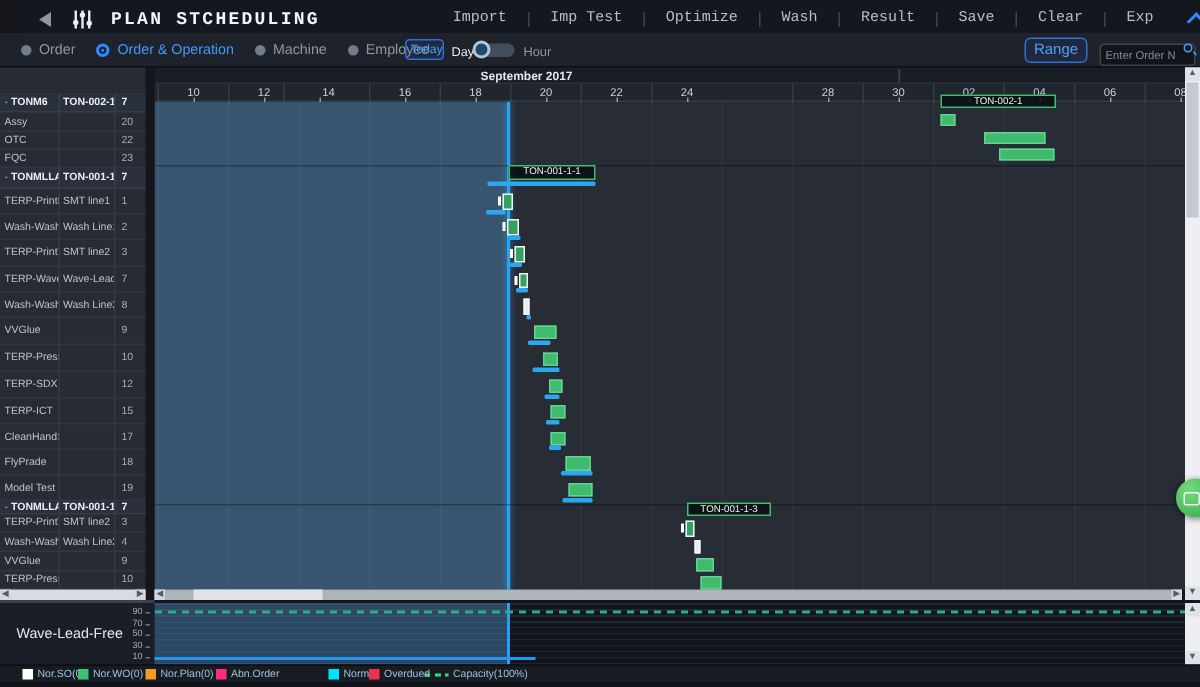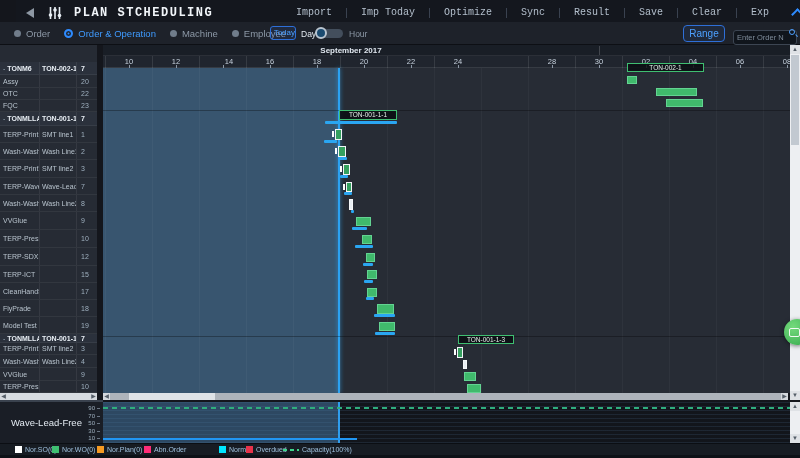--- a/index.html
+++ b/index.html
@@ -118,25 +118,25 @@
       <g fill="#e8eef4">
         <circle cx="2.5" cy="9" r="1.8"></circle>
           <circle cx="7" cy="4" r="1.8"></circle>
           <circle cx="11.5" cy="9.5" r="1.8"></circle>
       </g>
     </svg>
     <div id="title">PLAN STCHEDULING</div>
     <div id="appmenu">
         <div class="mi">Import</div>
         <div class="div"></div>
-        <div class="mi">Imp Today</div>
+        <div class="mi">Imp Test</div>
         <div class="div"></div>
         <div class="mi">Optimize</div>
         <div class="div"></div>
-        <div class="mi">Sync</div>
+        <div class="mi">Wash</div>
         <div class="div"></div>
         <div class="mi">Result</div>
         <div class="div"></div>
         <div class="mi">Save</div>
         <div class="div"></div>
         <div class="mi">Clear</div>
         <div class="div"></div>
         <div class="mi">Exp</div>
       </div>
     <div id="collapse-caret"></div>
@@ -290,21 +290,21 @@
   </div>
 
   <div id="gantt">
     <div id="month-row">
       <div id="month-label">September 2017</div>
       <div id="month-div"></div>
     </div>
     <div id="day-row">
         <div class="day-cell" style="left: 2px;">10<i></i></div>
         <div class="day-cell" style="left: 49px;">12<i></i></div>
-        <div class="day-cell" style="left: 96px; padding-left: 12px;">14<i></i></div>
+        <div class="day-cell" style="left: 86px; padding-left: 12px;">14<i></i></div>
         <div class="day-cell" style="left: 143px;">16<i></i></div>
         <div class="day-cell" style="left: 190px;">18<i></i></div>
         <div class="day-cell" style="left: 237px;">20<i></i></div>
         <div class="day-cell" style="left: 284px;">22<i></i></div>
         <div class="day-cell" style="left: 331px;">24<i></i></div>
         <div class="day-cell" style="left: 378px; margin-top: 31px;">26<i></i></div>
         <div class="day-cell" style="left: 425px;">28<i></i></div>
         <div class="day-cell" style="left: 472px;">30<i></i></div>
         <div class="day-cell" style="left: 519px;">02<i></i></div>
         <div class="day-cell" style="left: 566px;">04<i></i></div>

